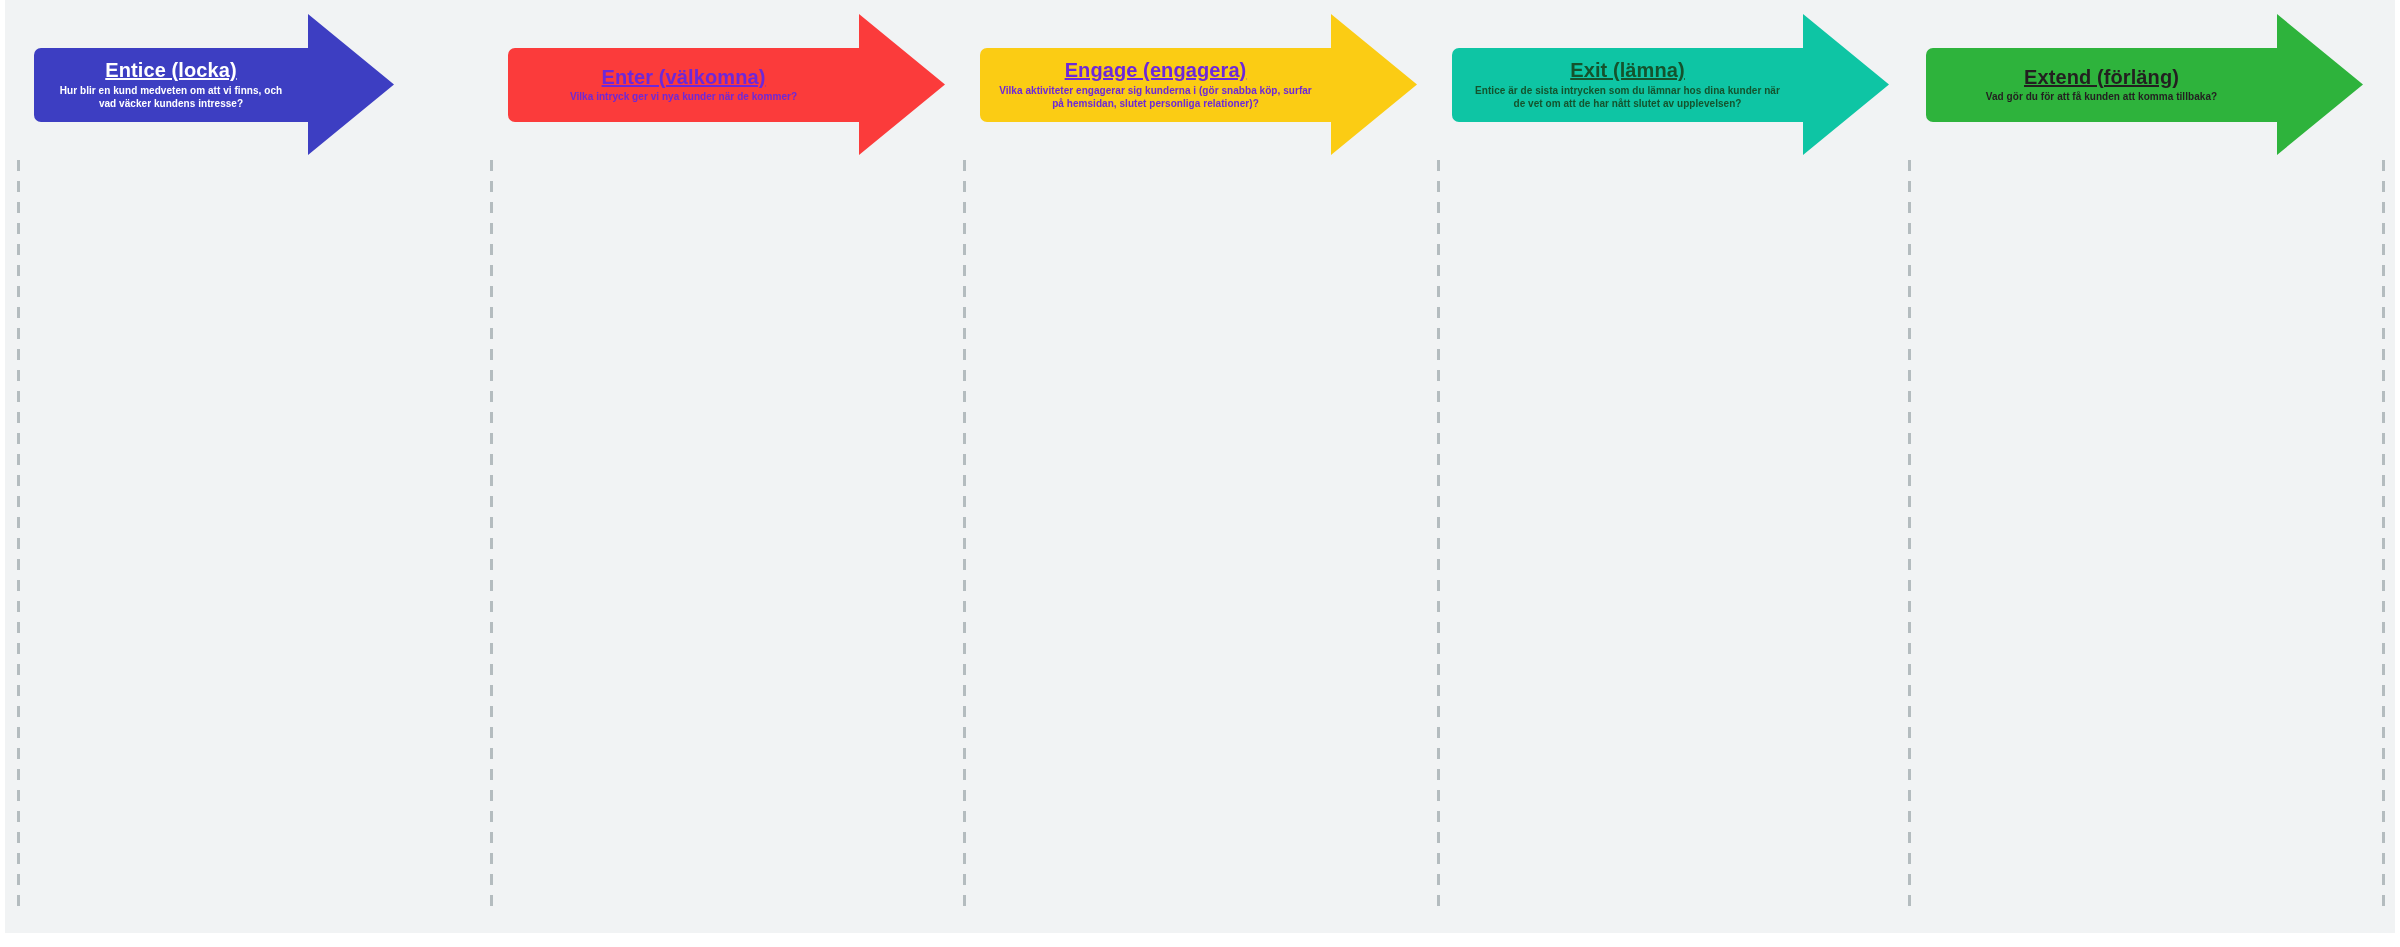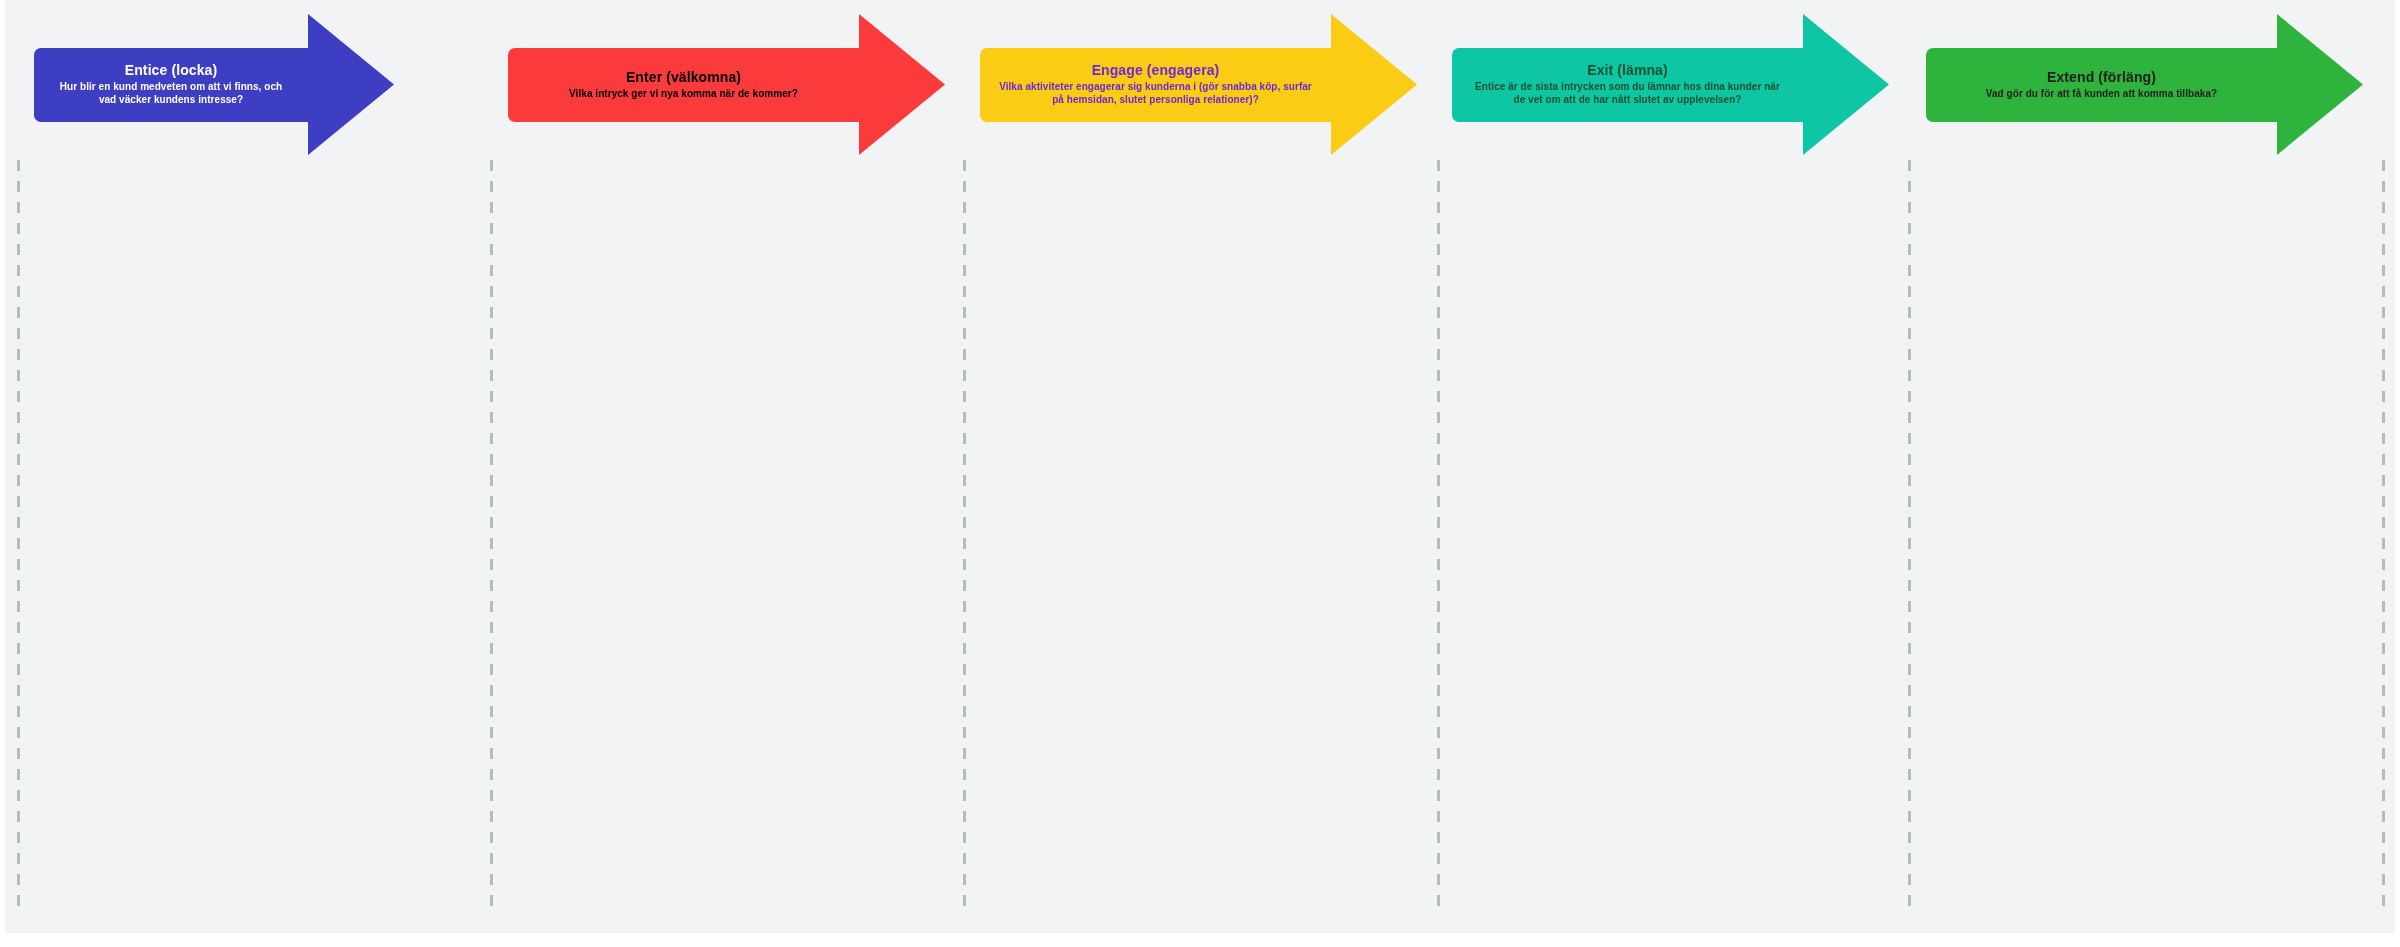--- a/index.html
+++ b/index.html
@@ -80,25 +80,26 @@
     display: flex;
     flex-direction: column;
     align-items: center;
     justify-content: center;
     padding: 0 16px;
     box-sizing: border-box;
     text-align: center;
     line-height: 1.28;
   }
   .arrow-title {
-    font-size: 14px;
+    font-size: 20px;
     font-weight: bold;
     letter-spacing: 0.1px;
     margin-bottom: 1px;
     white-space: nowrap;
+    text-decoration: underline;
   }
   .arrow-sub {
     font-size: 10px;
     font-weight: bold;
     letter-spacing: 0.05px;
     max-width: 100%;
   }
   .lane-body {
     position: absolute;
     top: 160px;
@@ -127,23 +128,23 @@
           </svg>
           <div class="arrow-text" style="right: 86px; color: rgb(255, 255, 255);">
             <div class="arrow-title">Entice (locka)</div>
             <div class="arrow-sub">Hur blir en kund medveten om att vi finns, och vad väcker kundens intresse?</div>
           </div>
         </div>
         <div class="stage-arrow" style="left: 503px; width: 437px;">
           <svg viewBox="0 0 437 141" preserveAspectRatio="none">
             <path d="M 7,34 H 351 V 0 L 437,70.5 L 351,141 V 108 H 7 A 7,7 0 0 1 0,101 V 41 A 7,7 0 0 1 7,34 Z" fill="#fb3b3b"></path>
           </svg>
-          <div class="arrow-text" style="right: 86px; color: #000000;">
+          <div class="arrow-text" style="right: 86px; color: #6d28d9;">
             <div class="arrow-title">Enter (välkomna)</div>
-            <div class="arrow-sub">Vilka intryck ger vi nya komma när de kommer?</div>
+            <div class="arrow-sub">Vilka intryck ger vi nya kunder när de kommer?</div>
           </div>
         </div>
         <div class="stage-arrow" style="left: 975px; width: 437px;">
           <svg viewBox="0 0 437 141" preserveAspectRatio="none">
             <path d="M 7,34 H 351 V 0 L 437,70.5 L 351,141 V 108 H 7 A 7,7 0 0 1 0,101 V 41 A 7,7 0 0 1 7,34 Z" fill="#fbcc14"></path>
           </svg>
           <div class="arrow-text" style="right: 86px; color: #6d28d9;">
             <div class="arrow-title">Engage (engagera)</div>
             <div class="arrow-sub">Vilka aktiviteter engagerar sig kunderna i (gör snabba köp, surfar på hemsidan, slutet personliga relationer)?</div>
           </div>

